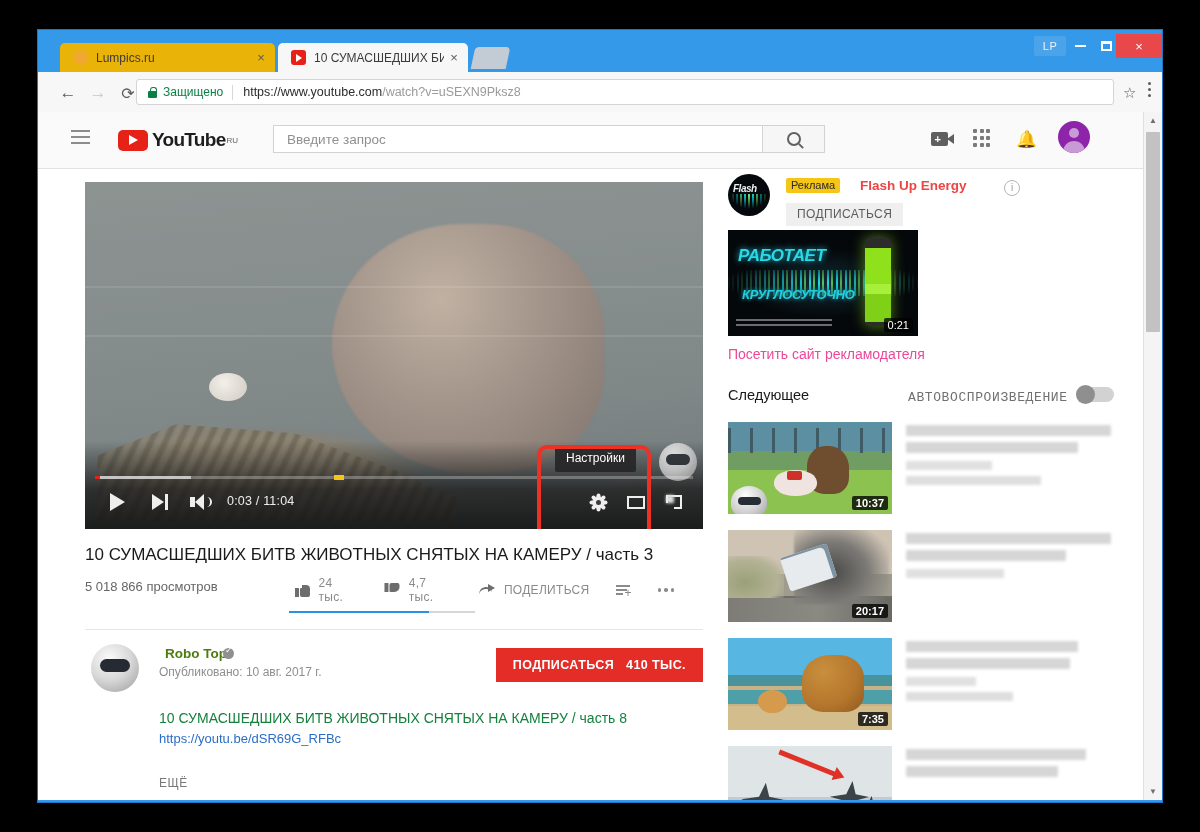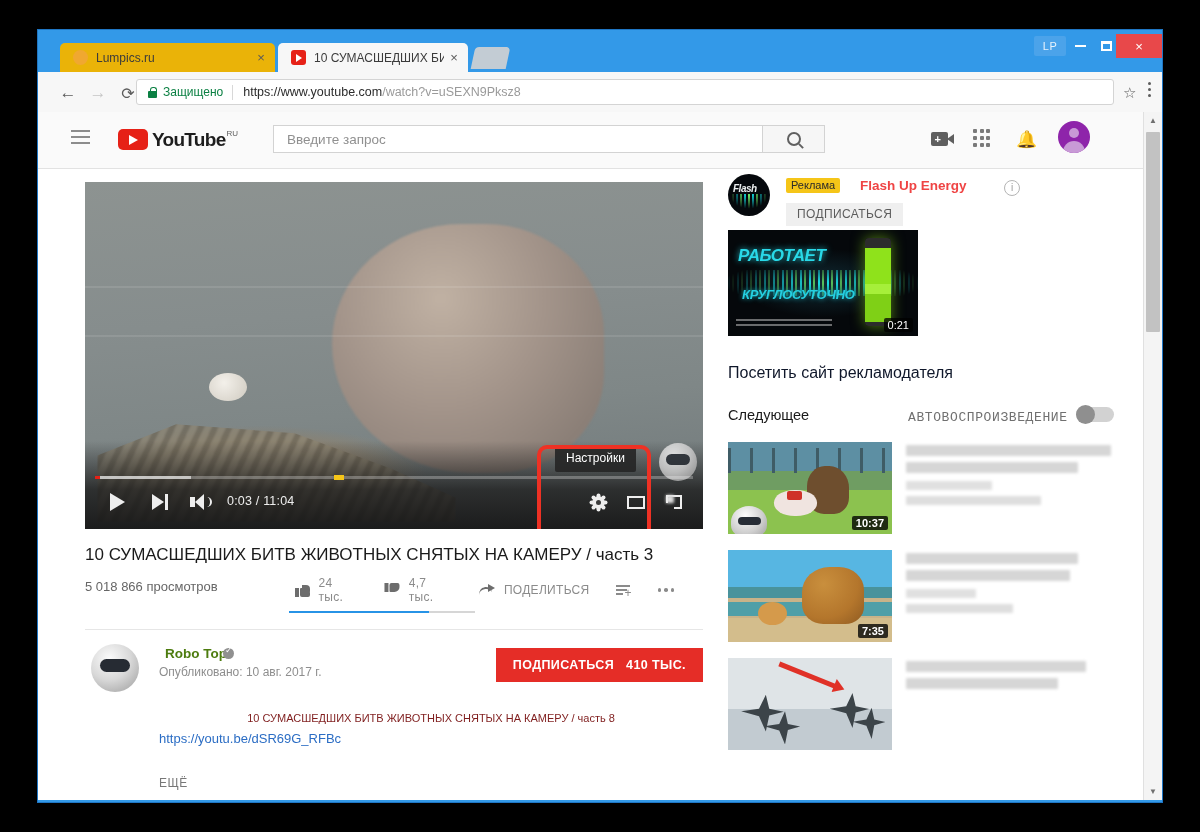--- a/index.html
+++ b/index.html
@@ -172,21 +172,21 @@
     background: #fafafa;
     border-bottom: 1px solid #e2e2e2;
   }
   #burger {
     position: absolute; left: 33px; top: 18px;
     width: 19px;
   }
   #burger i { display: block; height: 2px; background: #8c8c8c; margin-bottom: 4px; }
   #yt-logo {
     position: absolute; left: 80px; top: 17px;
-    display: flex; align-items: flex-start;
+    display: flex; align-items: center;
   }
   #yt-play {
     width: 30px; height: 21px; background: #e62117;
     border-radius: 5px; position: relative; margin-right: 4px;
   }
   #yt-play::after {
     content: ""; position: absolute; left: 11px; top: 5.5px;
     border-left: 9px solid #fff;
     border-top: 5px solid transparent;
     border-bottom: 5px solid transparent;
@@ -495,21 +495,21 @@
     height: 34px; padding: 0 17px;
     background: #e52d27; color: #ffffff;
     font-size: 12.5px; font-weight: bold; letter-spacing: .4px;
     display: flex; align-items: center;
     border: none; cursor: pointer;
   }
   #sub-count { margin-left: 12px; font-weight: bold; }
 
   
   #desc { margin-left: 74px; margin-top: 8px; }
-  #desc-line { font-size: 11px; color: #7f1d1d; line-height: 20px; text-align: center; }
+  #desc-line { font-size: 14px; color: #15803d; line-height: 20px; }
   #desc-link { font-size: 13px; color: #2b6dc4; line-height: 22px; display: block; text-decoration: none; }
   #show-more { margin-left: 74px; margin-top: 26px; font-size: 12px; color: #777777; letter-spacing: .5px; }
 
   
   #sidebar { position: absolute; left: 690px; top: 62px; width: 400px; }
   
   #ad-head { position: relative; height: 56px; }
   #ad-avatar {
     position: absolute; left: 0; top: 0;
     width: 42px; height: 42px; border-radius: 50%;
@@ -591,21 +591,21 @@
   #ad-thumb .fineprint {
     position: absolute; left: 8px; bottom: 7px;
     width: 96px; height: 10px;
     background: repeating-linear-gradient(180deg, rgba(190,190,190,.55) 0 2px, transparent 2px 5px);
   }
   #ad-dur {
     position: absolute; right: 5px; bottom: 4px;
     background: rgba(0,0,0,.75); color: #fff;
     font-size: 11px; padding: 1px 4px; border-radius: 2px;
   }
-  #ad-link { margin-top: 28px; font-size: 16px; color: #0f172a; text-decoration: none; display: block; }
+  #ad-link { margin-top: 10px; font-size: 14px; color: #ec4899; text-decoration: none; display: block; }
 
   
   #upnext-row { position: relative; margin-top: 24px; height: 26px; }
   #upnext-title { font-size: 14.5px; color: #1a1a1a; }
   #autoplay-label {
     position: absolute; left: 180px; top: 4px;
     font-size: 13px; color: #707070; letter-spacing: .6px; font-family: Liberation Mono, monospace;
   }
   #autoplay-toggle {
     position: absolute; left: 348px; top: 1px;
@@ -992,20 +992,37 @@
               <span class="rec-dur">10:37</span>
             </div>
             <div class="rec-lines">
               <div class="bl t1" style="width:100%"></div>
                 <div class="bl t2" style="width:84%"></div>
               <div class="bl t3" style="width:42%"></div>
                 <div class="bl t4" style="width:66%"></div>
             </div>
           </div>
 
+          <div class="rec-item">
+            <div class="rec-thumb">
+              <div class="art-crash">
+                <span class="bush"></span>
+                  <span class="road"></span>
+                  <span class="smoke"></span>
+                  <span class="truck"></span>
+              </div>
+              <span class="rec-dur">20:17</span>
+            </div>
+            <div class="rec-lines">
+              <div class="bl t1" style="width:100%"></div>
+                <div class="bl t2" style="width:78%"></div>
+              <div class="bl t3" style="width:48%"></div>
+                <div class="bl t4" style="width:0%"></div>
+            </div>
+          </div>
 
           <div class="rec-item">
             <div class="rec-thumb">
               <div class="art-lion">
                 <span class="sand"></span>
                   <span class="wall"></span>
                   <span class="lion"></span>
                   <span class="cub"></span>
               </div>
               <span class="rec-dur">7:35</span>

